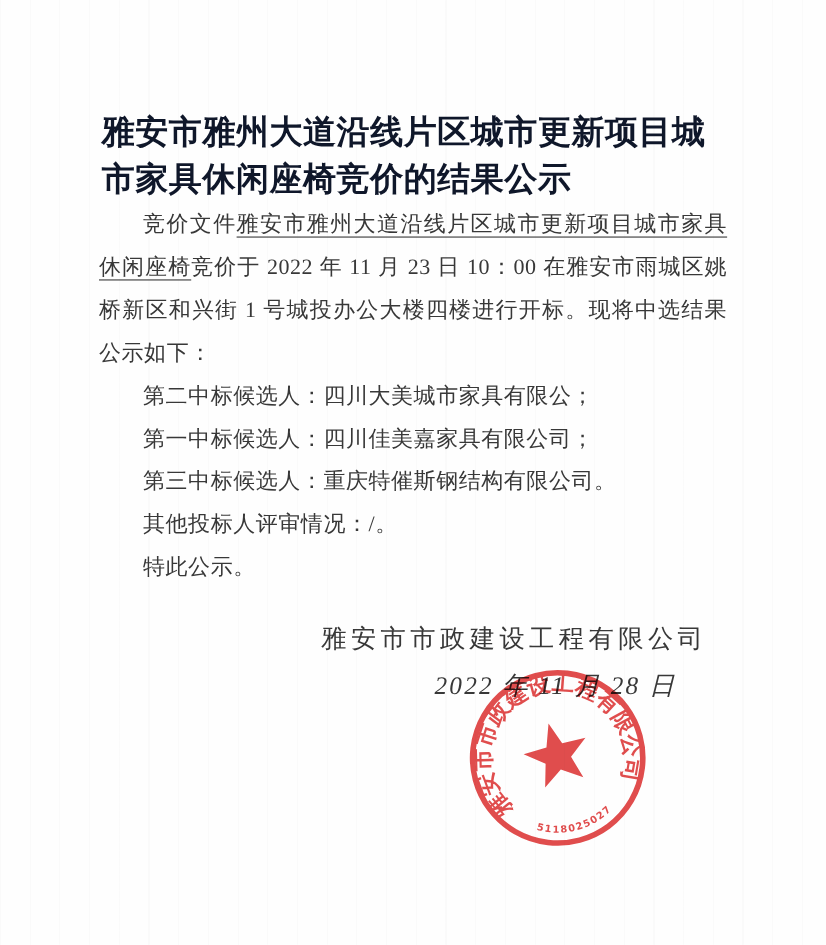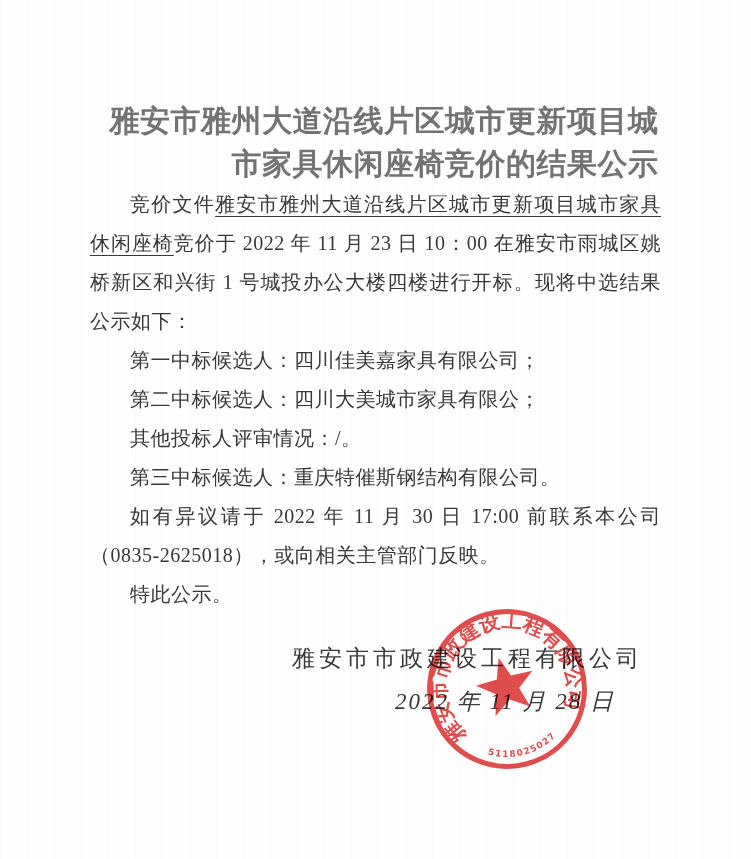--- a/index.html
+++ b/index.html
@@ -27,22 +27,22 @@
     right: 90px;
     top: 99px;
   }
   .doc-title {
     width: 566px;
     margin: 0 auto;
     font-size: 30px;
     font-weight: bold;
     line-height: 43px;
     letter-spacing: 0.5px;
-    text-align: right;
-    color: #737373;
+    text-align: left;
+    color: #0f172a;
   }
   .salutation {
     font-size: 22px;
     line-height: 39px;
     margin-top: 3px;
   }
   .para {
     margin: 0;
     font-size: 20px;
     line-height: 39px;
@@ -99,27 +99,26 @@
 <body>
 
 <div class="page">
   <div class="content">
 
     <h1 class="doc-title">雅安市雅州大道沿线片区城市更新项目城市家具休闲座椅竞价的结果公示</h1>
 
 
     <p class="para"><span>竞价文件</span><span class="underlined">雅安市雅州大道沿线片区城市更新项目城市家具休闲座椅</span><span>竞价于 2022 年 11 月 23 日 10：00 在雅安市雨城区姚桥新区和兴街 1 号城投办公大楼四楼进行开标。现将中选结果公示如下：</span></p>
 
+    <p class="para">第二中标候选人：四川大美城市家具有限公；</p>
     <p class="para">第一中标候选人：四川佳美嘉家具有限公司；</p>
-    <p class="para">第二中标候选人：四川大美城市家具有限公；</p>
+    <p class="para">第三中标候选人：重庆特催斯钢结构有限公司。</p>
+
     <p class="para">其他投标人评审情况：/。</p>
 
-    <p class="para">第三中标候选人：重庆特催斯钢结构有限公司。</p>
-
-    <p class="para">如有异议请于 2022 年 11 月 30 日 17:00 前联系本公司（0835-2625018），或向相关主管部门反映。</p>
 
     <p class="para">特此公示。</p>
 
     <div class="sig-company">雅安市市政建设工程有限公司</div>
 
     <div class="sig-date">2022 年 11 月 28 日</div>
   </div>
 
   <svg class="seal" viewBox="0 0 200 200">
     <g transform="rotate(-15 100 100)">

